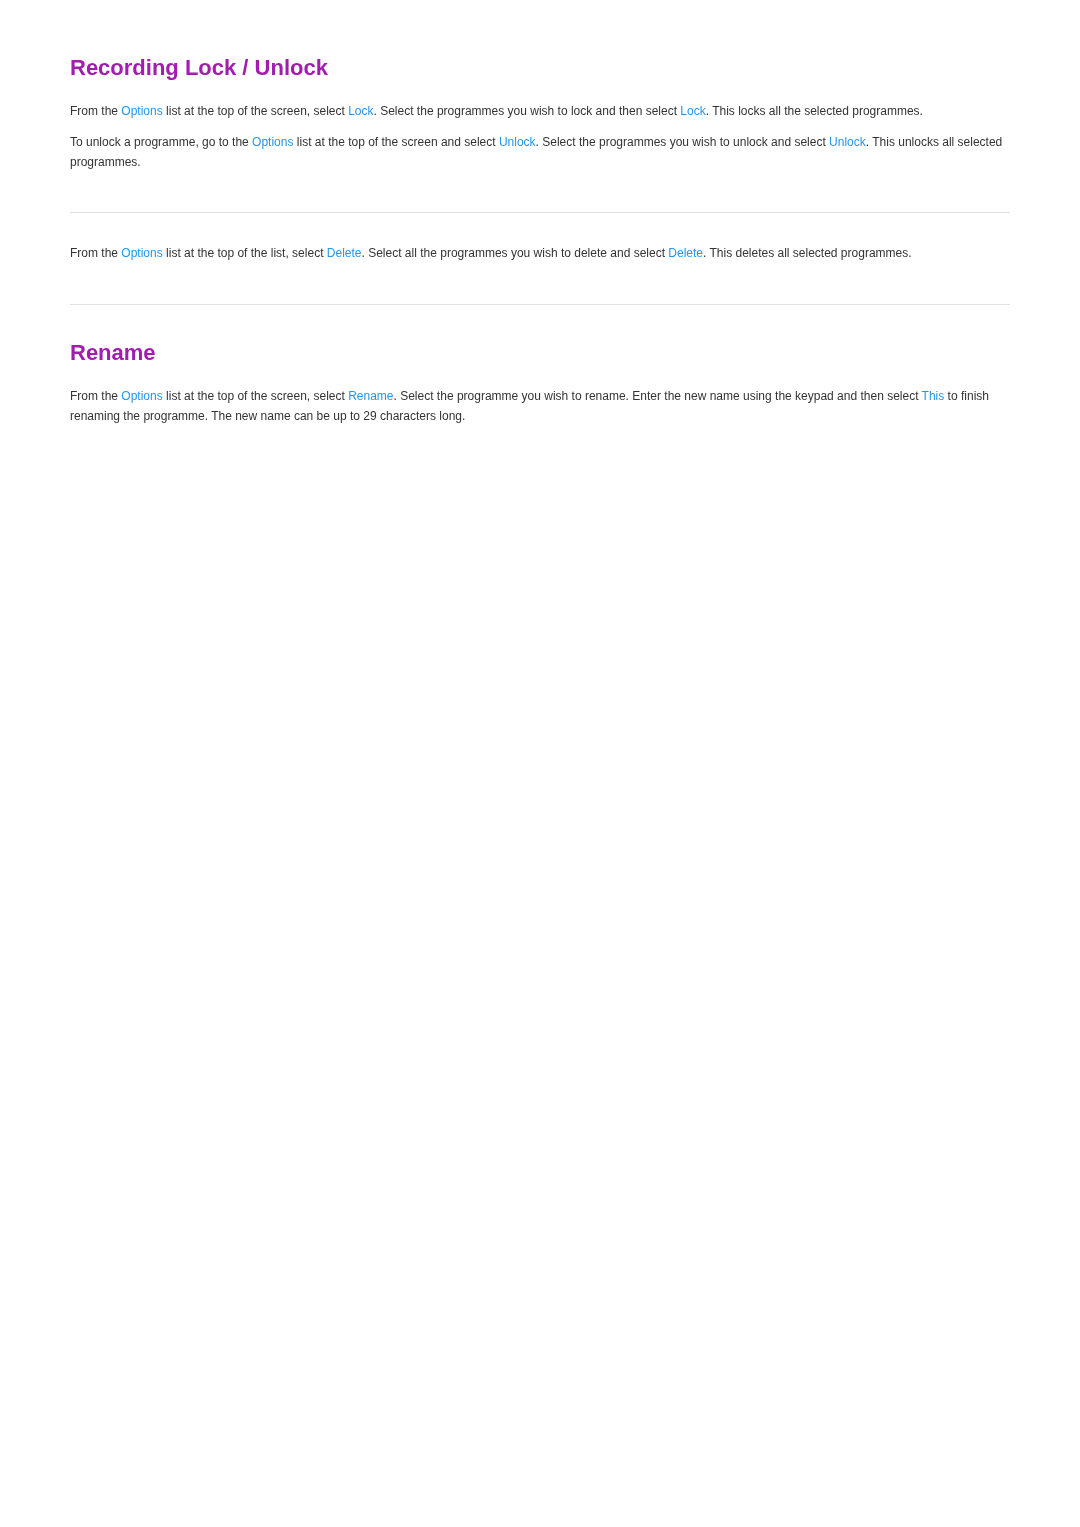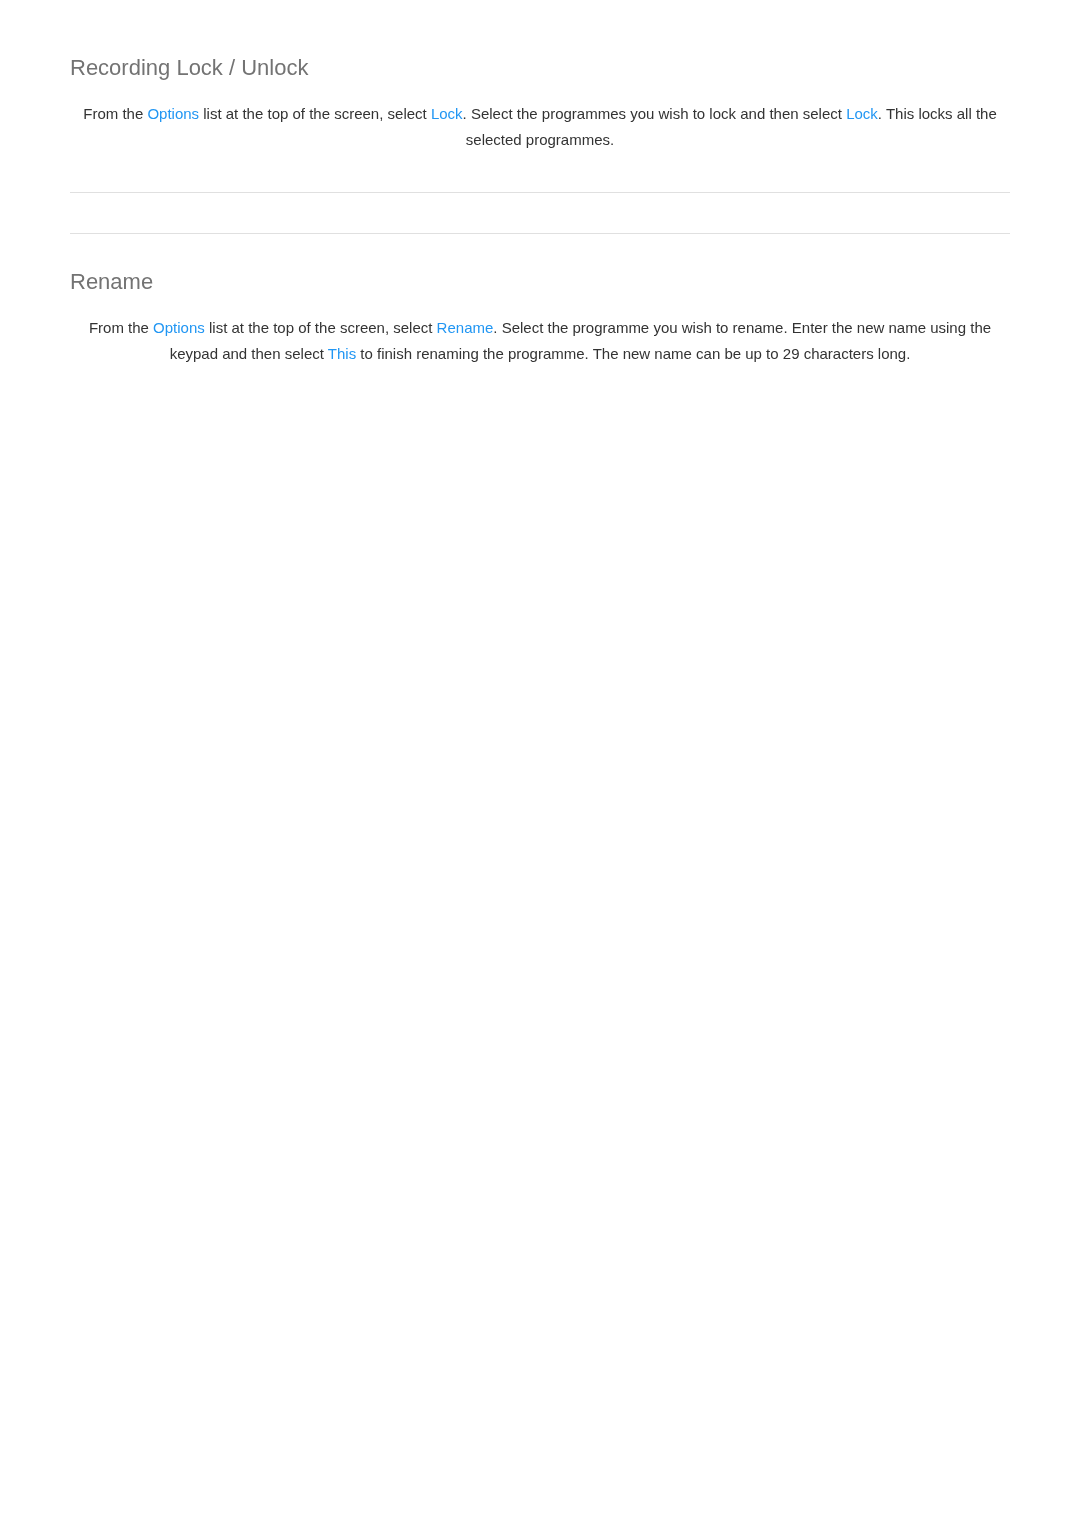--- a/index.html
+++ b/index.html
@@ -17,30 +17,29 @@
       padding: 50px 70px;
       max-width: 1080px;
     }
 
     .section {
       margin-bottom: 40px;
     }
 
     .section-title {
       font-size: 22px;
-      font-weight: normal;
-      color: #737373;
+      font-weight: bold;
+      color: #a21caf;
       margin-bottom: 16px;
     }
 
     .section-body {
       color: #333333;
-      font-size: 15px;
+      font-size: 12px;
       line-height: 1.7;
-      text-align: center;
     }
 
     .section-body p {
       margin-bottom: 10px;
     }
 
     .highlight {
       color: #2196F3;
       font-weight: normal;
     }
@@ -52,24 +51,28 @@
     }
   </style>
 </head>
 <body>
 
 <div id="page-content">
     <div class="section">
       <div class="section-title">Recording Lock / Unlock</div>
       <div class="section-body">
         <p>From the <span class="highlight">Options</span> list at the top of the screen, select <span class="highlight">Lock</span>. Select the programmes you wish to lock and then select <span class="highlight">Lock</span>. This locks all the selected programmes.</p>
+        <p>To unlock a programme, go to the <span class="highlight">Options</span> list at the top of the screen and select <span class="highlight">Unlock</span>. Select the programmes you wish to unlock and select <span class="highlight">Unlock</span>. This unlocks all selected programmes.</p>
       </div>
     </div>
     <hr class="divider">
     <div class="section">
+      <div class="section-body">
+        <p>From the <span class="highlight">Options</span> list at the top of the list, select <span class="highlight">Delete</span>. Select all the programmes you wish to delete and select <span class="highlight">Delete</span>. This deletes all selected programmes.</p>
+      </div>
     </div>
     <hr class="divider">
     <div class="section">
       <div class="section-title">Rename</div>
       <div class="section-body">
         <p>From the <span class="highlight">Options</span> list at the top of the screen, select <span class="highlight">Rename</span>. Select the programme you wish to rename. Enter the new name using the keypad and then select <span class="highlight">This</span> to finish renaming the programme. The new name can be up to 29 characters long.</p>
       </div>
     </div>
   </div>
 

